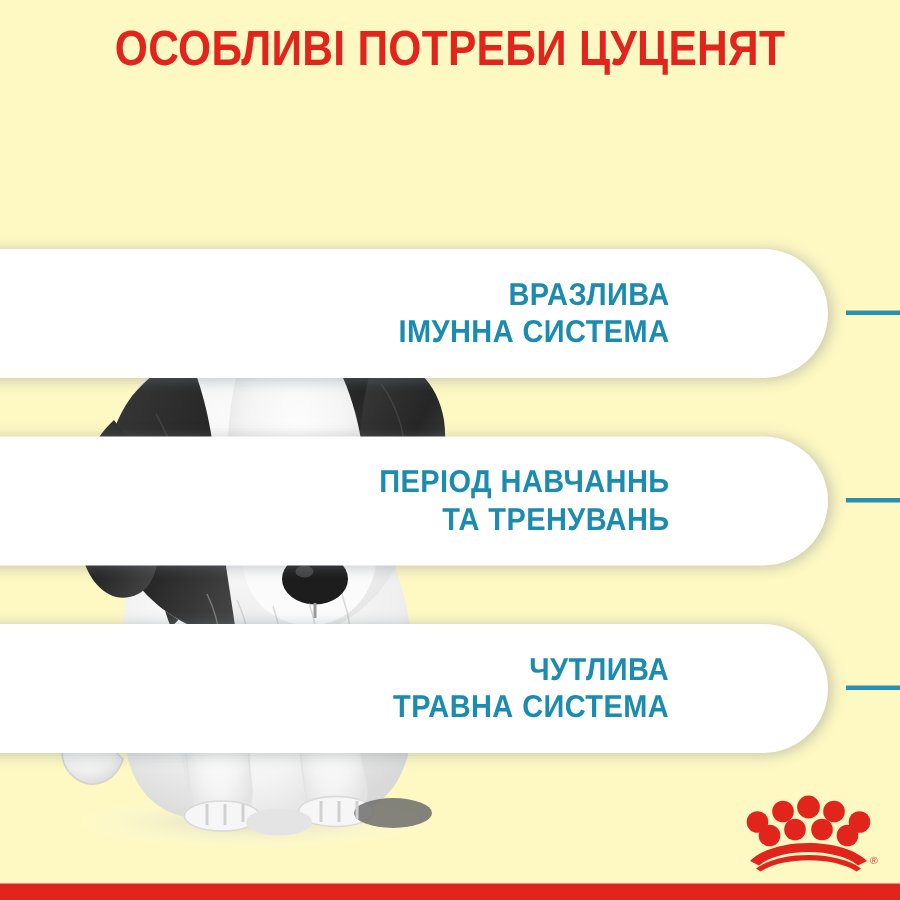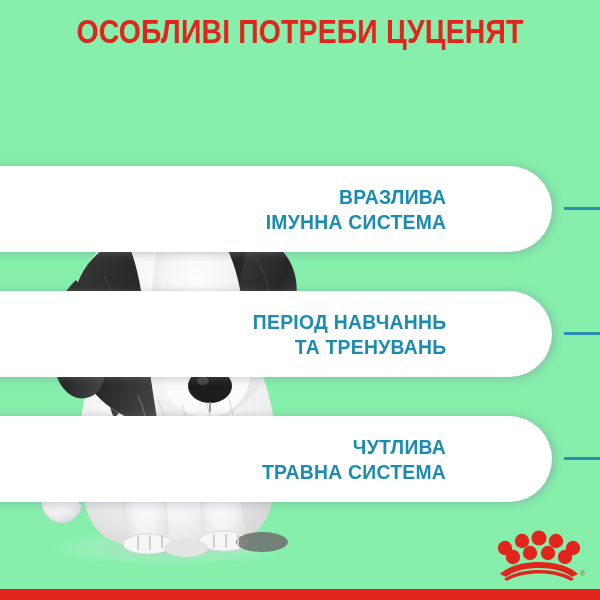--- a/index.html
+++ b/index.html
@@ -8,21 +8,21 @@
     background: #ffffff;
   }
   body {
     font-family: "Liberation Sans", sans-serif;
   }
 
   #stage {
     position: relative;
     width: 600px;
     height: 600px;
-    background: #86efac;
+    background: #fef9c3;
     overflow: hidden;
   }
 
   
   #page-title {
     position: absolute;
     left: 0;
     top: 13px;
     width: 600px;
     text-align: center;

